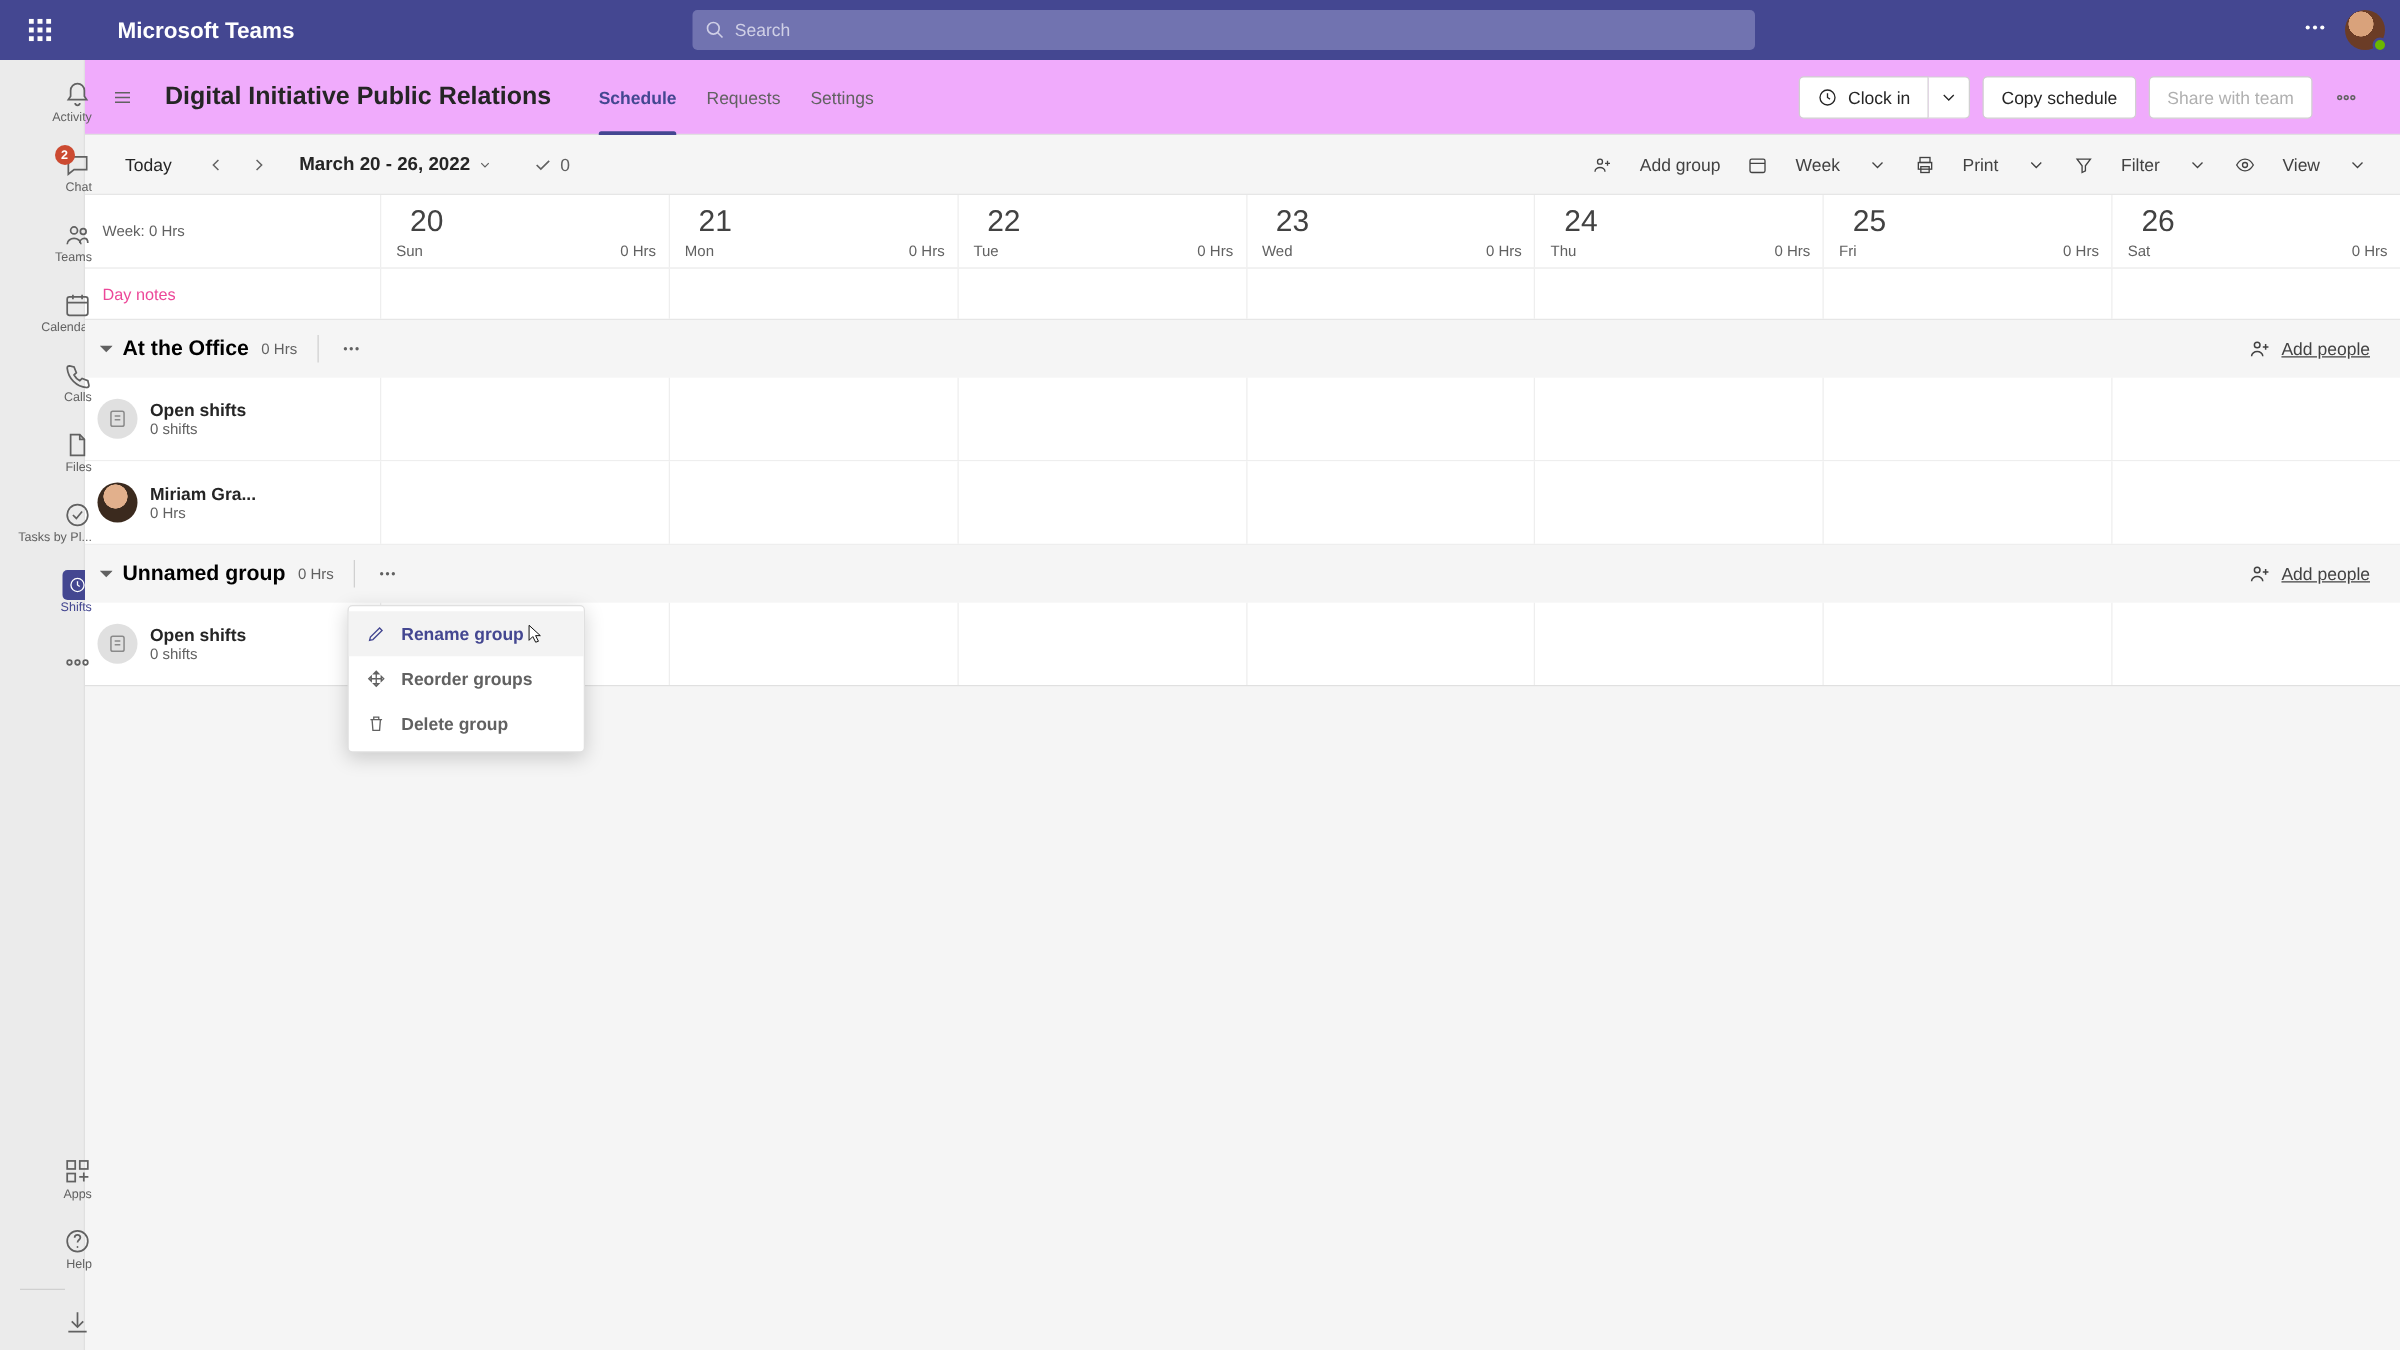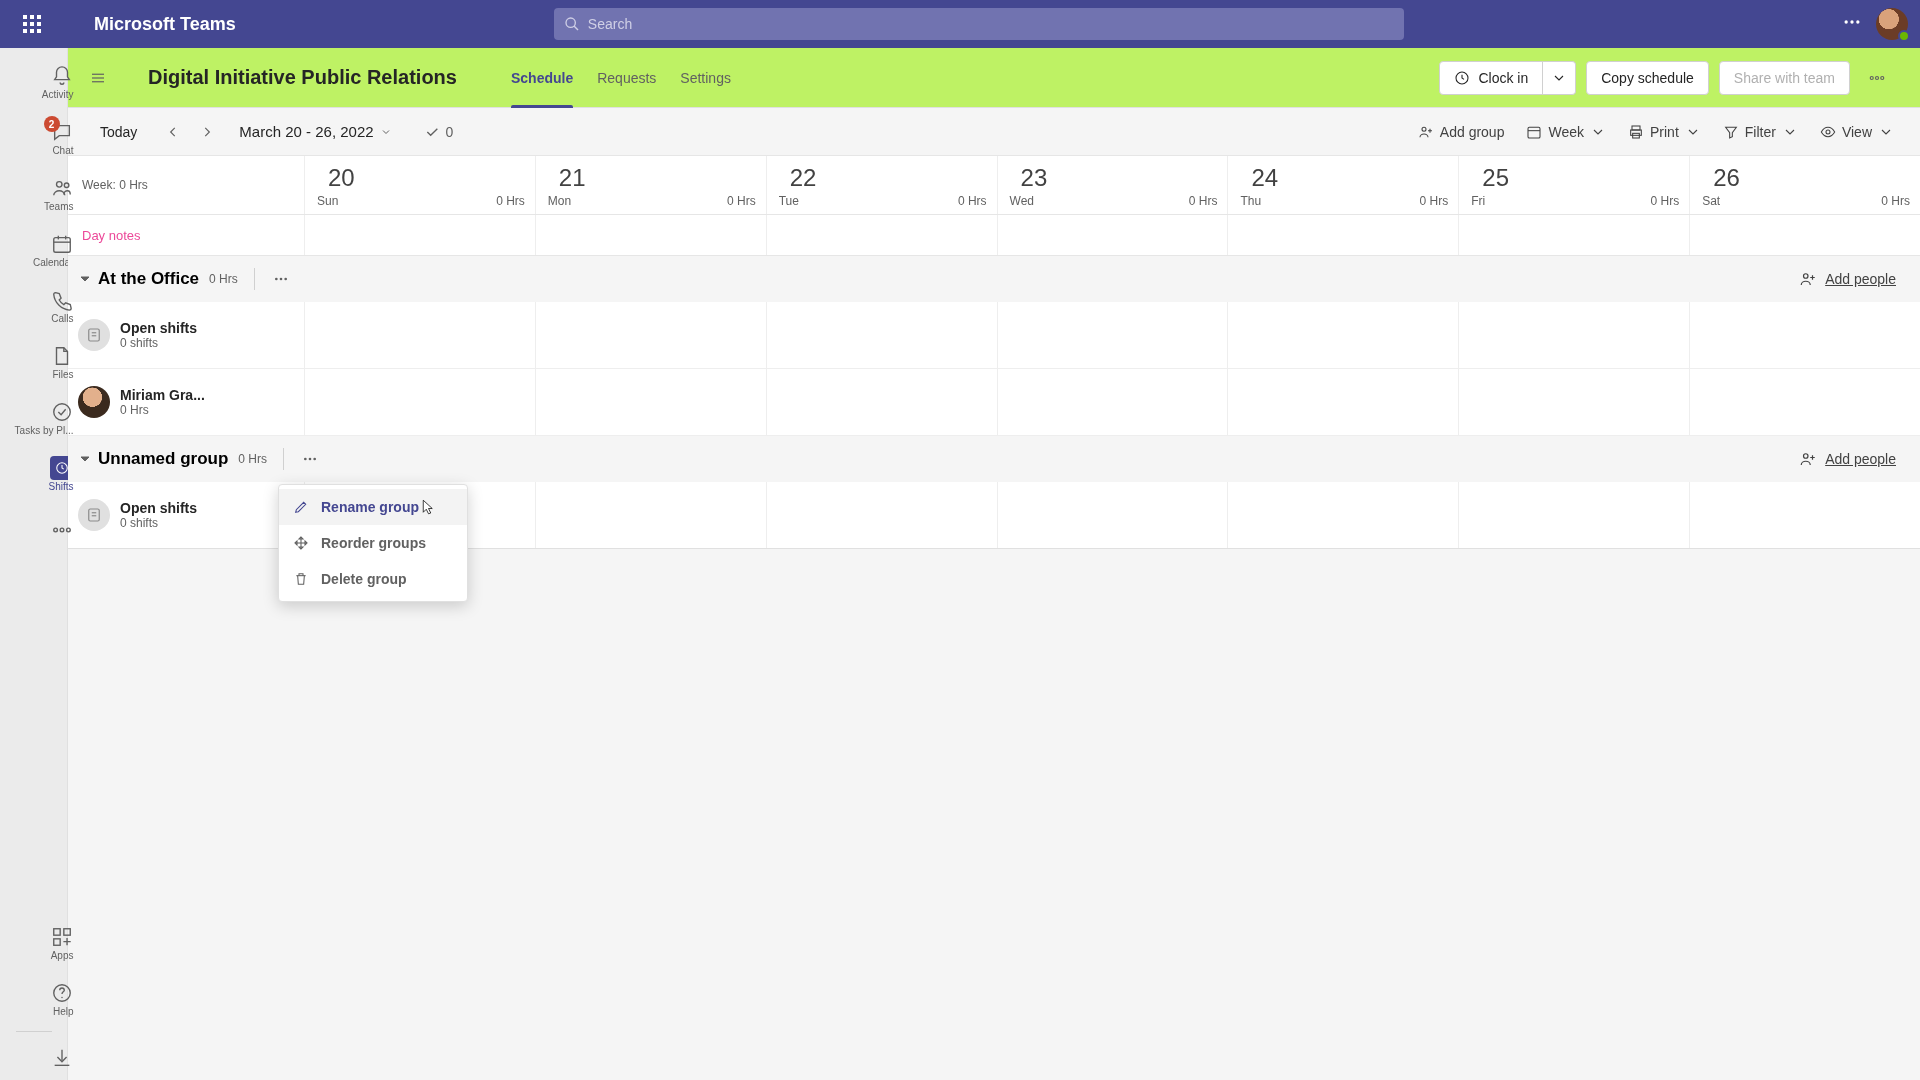--- a/index.html
+++ b/index.html
@@ -32,21 +32,21 @@
 .rail-item .lbl { font-size: 10px; line-height: 1; }
 .rail-badge { position: absolute; top: 6px; right: 14px; min-width: 16px; height: 16px; border-radius: 8px; background: #cc4a31; color: #fff; font-size: 10px; display: flex; align-items: center; justify-content: center; padding: 0 4px; font-weight: 600; }
 .rail-sep { height: 1px; width: 36px; background: #d0d0d0; margin: 4px 0; }
 .rail-spacer { flex: 1; }
 .rail-shifts-ico { width: 24px; height: 24px; background: #444791; border-radius: 4px; display: flex; align-items: center; justify-content: center; }
 .rail-shifts-ico svg { width: 14px; height: 14px; stroke: #fff; fill: none; stroke-width: 1.8; }
 
 .main { flex: 1; display: flex; flex-direction: column; min-width: 0; background: #f5f5f5; }
 
 
-.page-header { height: 60px; background: #bef264; border-bottom: 1px solid #e0e0e0; display: flex; align-items: center; padding: 0 26px 0 14px; gap: 34px; }
+.page-header { height: 60px; background: #f0abfc; border-bottom: 1px solid #e0e0e0; display: flex; align-items: center; padding: 0 26px 0 14px; gap: 18px; }
 .hamburger { width: 32px; height: 32px; display: flex; align-items: center; justify-content: center; cursor: pointer; color: #616161; }
 .hamburger svg { width: 18px; height: 18px; stroke: currentColor; fill: none; stroke-width: 1.6; }
 .team-name { font-size: 20px; font-weight: 700; color: #252525; }
 .tabs { display: flex; gap: 24px; margin-left: 20px; height: 100%; }
 .tab { display: flex; align-items: center; font-size: 14px; color: #616161; cursor: pointer; position: relative; }
 .tab.active { color: #444791; font-weight: 600; }
 .tab.active::after { content: ""; position: absolute; left: 0; right: 0; bottom: -1px; height: 3px; background: #444791; border-radius: 2px 2px 0 0; }
 .header-right { margin-left: auto; display: flex; align-items: center; gap: 10px; }
 .btn { height: 34px; border: 1px solid #d0d0d0; background: #fff; border-radius: 4px; padding: 0 14px; display: flex; align-items: center; gap: 8px; font-size: 14px; color: #252525; cursor: pointer; }
 .btn svg { width: 16px; height: 16px; stroke: currentColor; fill: none; stroke-width: 1.6; }
@@ -56,26 +56,26 @@
 .btn.disabled { color: #b0b0b0; cursor: default; }
 .icon-btn { width: 34px; height: 34px; border: none; background: transparent; display: flex; align-items: center; justify-content: center; cursor: pointer; color: #616161; }
 .icon-btn svg { width: 18px; height: 18px; stroke: currentColor; fill: none; stroke-width: 1.6; }
 
 
 .cmdrow { height: 48px; background: #f5f5f5; display: flex; align-items: center; padding: 0 26px 0 24px; gap: 10px; border-bottom: 1px solid #e6e6e6; }
 .today-btn { font-size: 14px; color: #252525; cursor: pointer; padding: 6px 8px; border-radius: 3px; }
 .nav-arrows { display: flex; gap: 6px; margin-left: 4px; }
 .nav-arrow { width: 28px; height: 28px; display: flex; align-items: center; justify-content: center; cursor: pointer; color: #616161; border-radius: 3px; }
 .nav-arrow svg { width: 14px; height: 14px; stroke: currentColor; fill: none; stroke-width: 2; }
-.date-range { font-size: 15px; font-weight: 400; color: #252525; margin-left: 8px; display: flex; align-items: center; gap: 6px; cursor: pointer; }
+.date-range { font-size: 15px; font-weight: 700; color: #252525; margin-left: 8px; display: flex; align-items: center; gap: 6px; cursor: pointer; }
 .date-range svg { width: 12px; height: 12px; stroke: #616161; fill: none; stroke-width: 2; }
 .check-count { display: flex; align-items: center; gap: 6px; margin-left: 22px; color: #616161; font-size: 14px; }
 .check-count svg { width: 16px; height: 16px; stroke: #616161; fill: none; stroke-width: 2; }
 .cmd-right { margin-left: auto; display: flex; align-items: center; gap: 22px; }
-.cmd-item { display: flex; align-items: center; gap: 6px; font-size: 14px; color: #424242; cursor: pointer; justify-content: flex-end; }
+.cmd-item { display: flex; align-items: center; gap: 22px; font-size: 14px; color: #424242; cursor: pointer; justify-content: flex-end; }
 .cmd-item svg { width: 16px; height: 16px; stroke: currentColor; fill: none; stroke-width: 1.6; }
 .chev { width: 10px; height: 10px; stroke: #616161; fill: none; stroke-width: 2; }
 
 
 .gridwrap { flex: 1; background: #f5f5f5; overflow: auto; }
 
 .cal-header { display: grid; grid-template-columns: 236px repeat(7, 1fr); background: #fff; border-bottom: 1px solid #e6e6e6; }
 .cal-header .corner { padding: 10px 14px; display: flex; flex-direction: column; justify-content: center; }
 .cal-header .corner .weeklbl { font-size: 12px; color: #616161; }
 .day-col-head { padding: 8px 12px 6px; border-left: 1px solid #eee; display: flex; flex-direction: column; gap: 2px; position: relative; }

